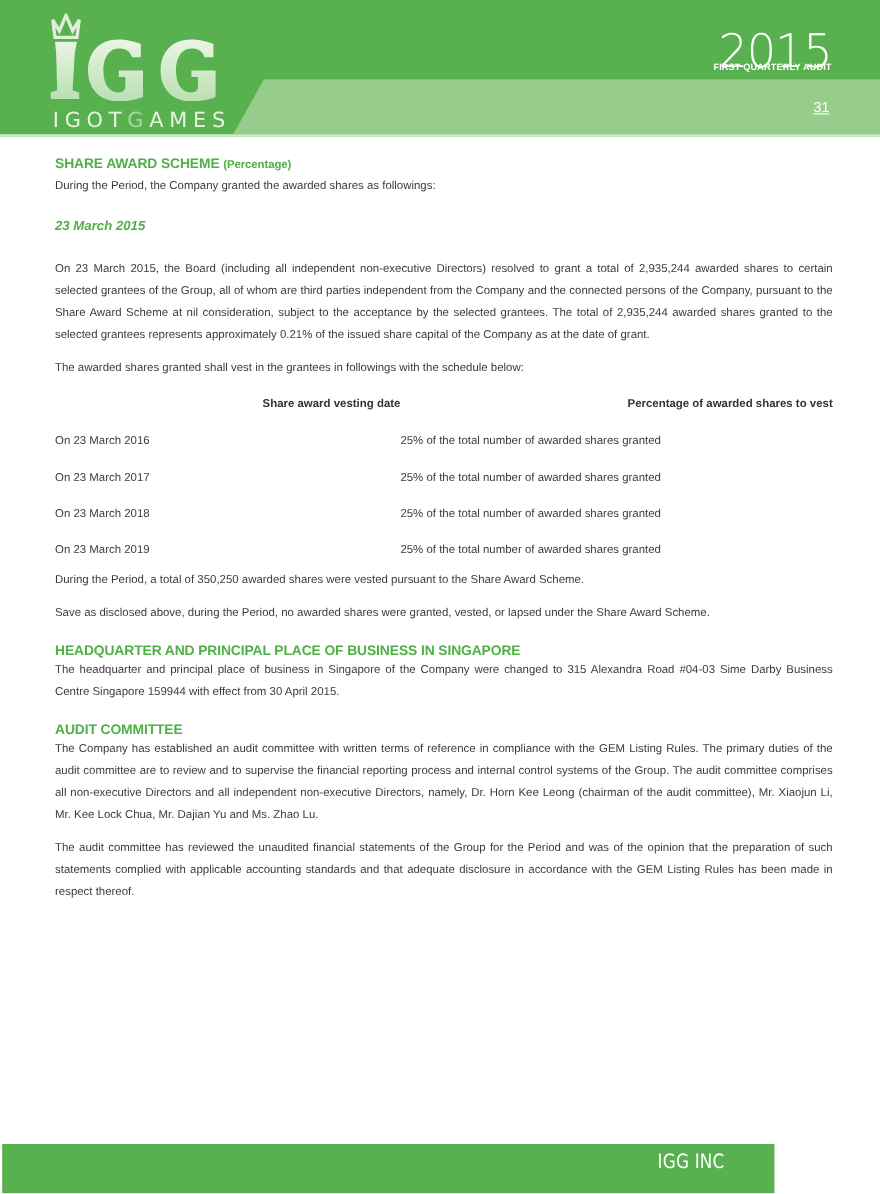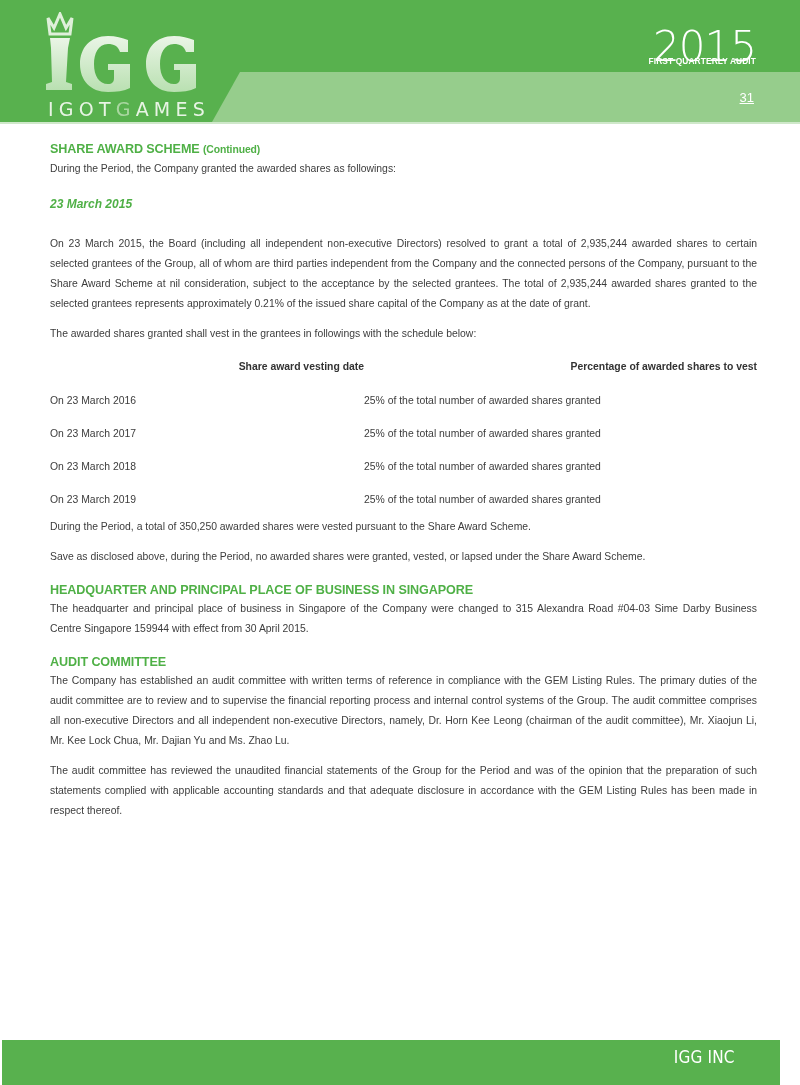--- a/index.html
+++ b/index.html
@@ -29,21 +29,21 @@
   p { margin: 0; text-align: justify; }
   .gap-sm { margin-top: 10px; }
   .gap-md { margin-top: 14px; }
 
   .vest-table { width: 100%; border-collapse: collapse; margin-top: 13px; }
   .vest-table th { text-align: right; font-weight: bold; color: #333; font-size: 10.4px; padding: 0 0 14px 0; line-height: 20px; }
   .vest-table td { text-align: left; padding: 0 0 13px 0; line-height: 20px; color: #3c3c3c; }
   .vest-table .c1 { width: 314px; }
 
   
-  .footer { position: absolute; left: 2px; top: 1040px; width: 778px; height: 45px; background: #58b14e; }
+  .footer { position: absolute; left: 2px; top: 1040px; width: 702px; height: 45px; background: #58b14e; }
   .footer-brand { position: absolute; right: 45px; top: 6px; color: #ffffff; font-size: 18px;
                   font-family: "DejaVu Sans", sans-serif; letter-spacing: 0.2px; transform: scaleX(0.85); transform-origin: right; }
 </style>
 </head>
 <body>
 
 <div class="header">
   <div class="header-band">
     <svg width="800" height="52" viewBox="0 0 800 52">
       <polygon points="240,0 800,0 800,50 212,50" fill="#96cd8c"></polygon>
@@ -73,21 +73,21 @@
 
   <div class="year">2015</div>
   <div class="report-label">FIRST QUARTERLY AUDIT</div>
   <div class="page-number">31</div>
 </div>
 
 <div class="content">
 
   <h2 class="section-title">
     <span>SHARE AWARD SCHEME</span>
-    <span class="sub">(Continued)</span>
+    <span class="sub">(Percentage)</span>
   </h2>
   <p>During the Period, the Company granted the awarded shares as followings:</p>
 
   <div class="sub-title">23 March 2015</div>
 
   <p>On 23 March 2015, the Board (including all independent non-executive Directors) resolved to grant a total of 2,935,244 awarded shares to certain selected grantees of the Group, all of whom are third parties independent from the Company and the connected persons of the Company, pursuant to the Share Award Scheme at nil consideration, subject to the acceptance by the selected grantees. The total of 2,935,244 awarded shares granted to the selected grantees represents approximately 0.21% of the issued share capital of the Company as at the date of grant.</p>
 
   <p class="gap-sm">The awarded shares granted shall vest in the grantees in followings with the schedule below:</p>
 
   <table class="vest-table">

